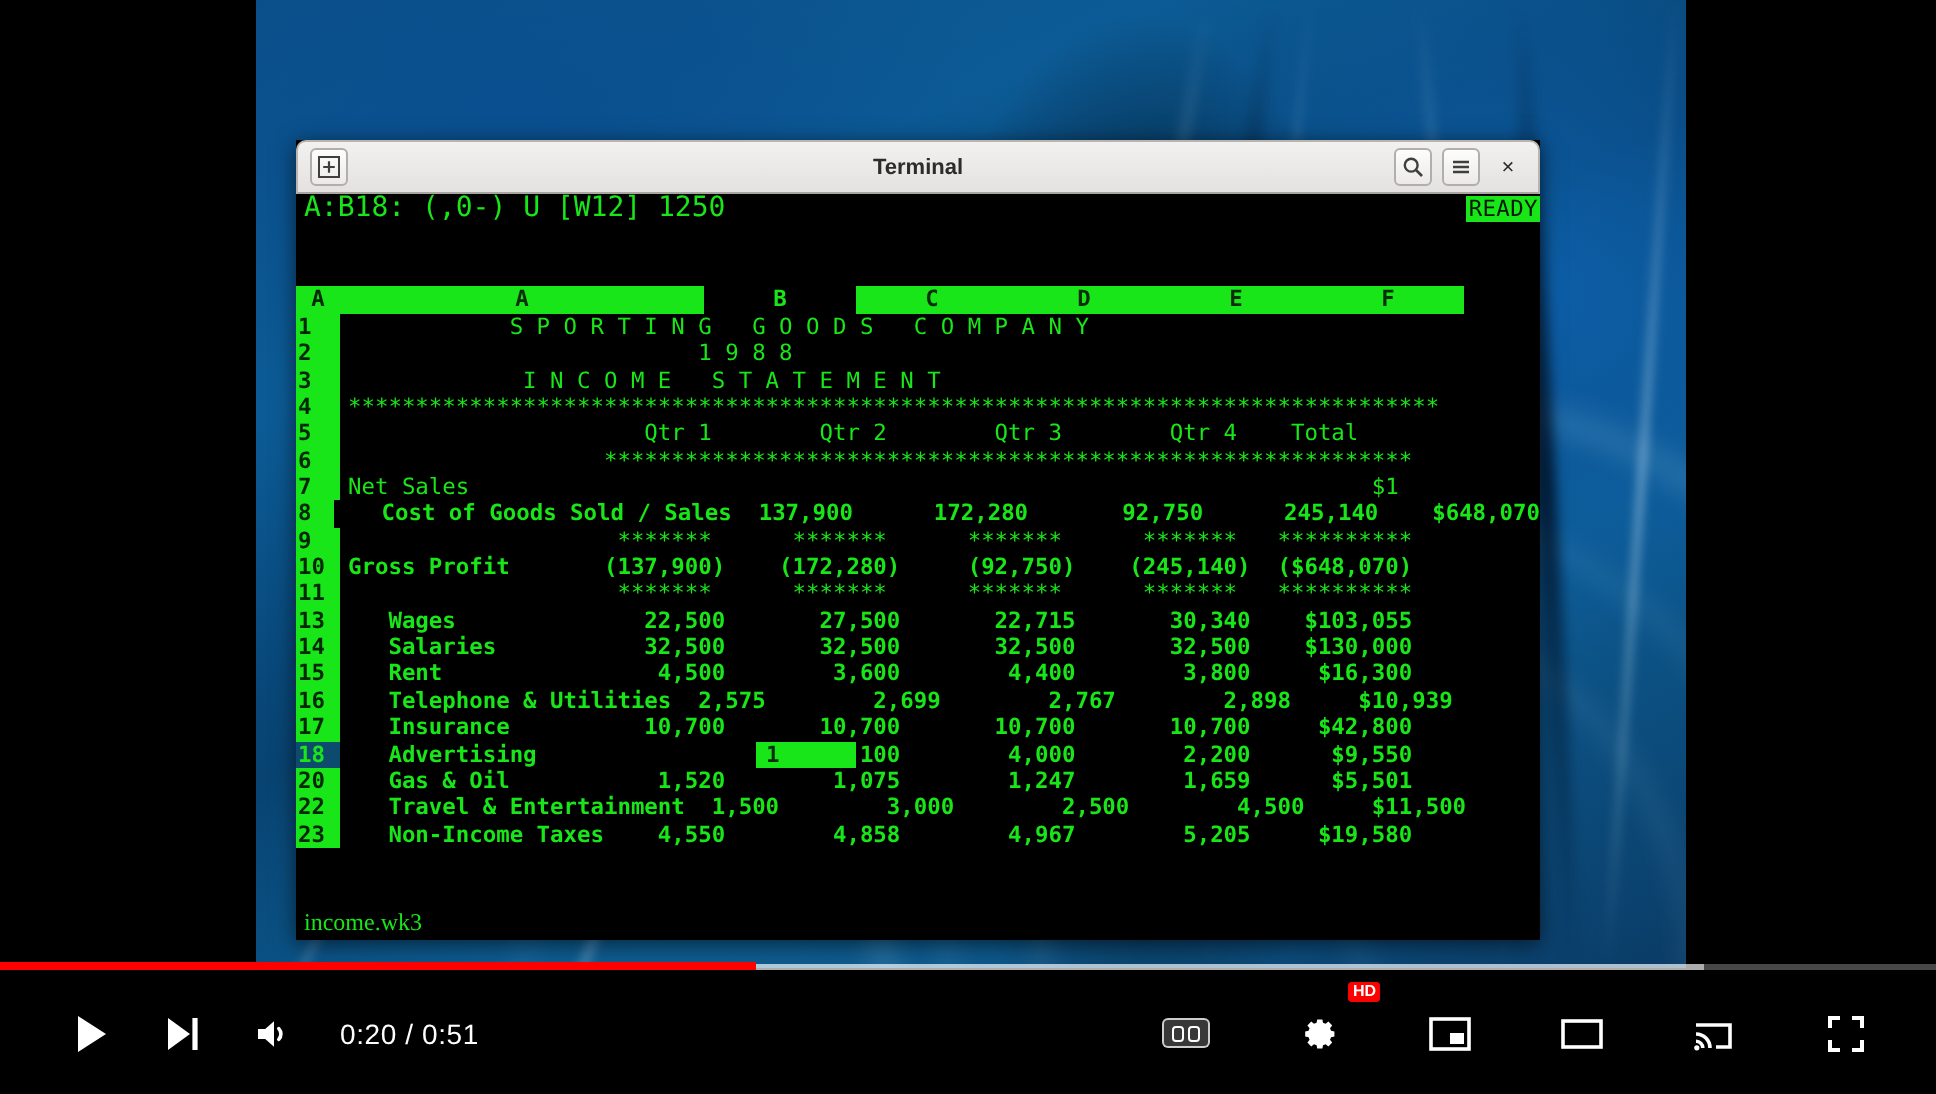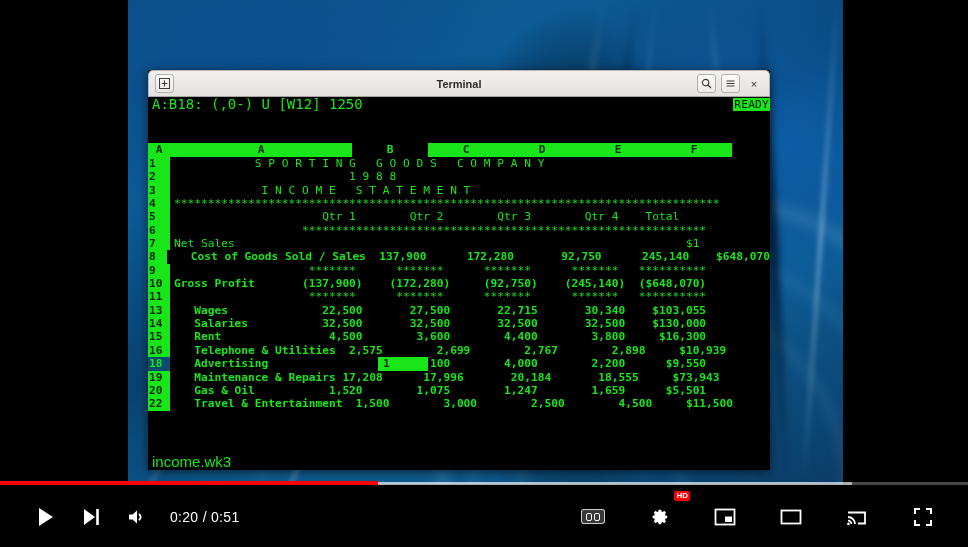--- a/index.html
+++ b/index.html
@@ -95,21 +95,21 @@
     font-size: 11.2px; line-height: 13.35px; padding-left: 1px;
   }
   .rn.sel { background: #0c4a6e; color: #19e619; }
   .cells { flex: 1; position: relative; white-space: pre; font-size: 11.2px; line-height: 13.35px; color: #19e619; padding-left: 4px; }
   .cells.bold { font-weight: bold; }
 
   .cellblock { position: absolute; left: 208px; top: 0; width: 50px; height: 13.35px; background: #19e619; }
   .cellval { position: absolute; left: 213px; top: 0; color: #19e619; font-weight: bold; }
   .cellval .masked { color: #0b2d0b; }
 
-  .filename { position: absolute; left: 4px; bottom: 2px; color: #19e619; font-size: 15px; font-family: Liberation Sans, sans-serif; }
+  .filename { position: absolute; left: 4px; bottom: 2px; color: #19e619; font-size: 12px; font-family: Liberation Serif, serif; }
 
   
   .progress-wrap { position: absolute; left: 0; top: 481px; width: 968px; height: 5px; }
   .pg-bg { position: absolute; left: 0; top: 1px; width: 968px; height: 3px; background: rgba(255,255,255,.28); }
   .pg-buf { position: absolute; left: 0; top: 1px; height: 3px; background: rgba(255,255,255,.55); }
   .pg-played { position: absolute; left: 0; top: 0px; height: 4px; background: #f00; }
 
   .controls {
     position: absolute; left: 0; top: 486px; width: 968px; height: 61px;
     display: flex; align-items: center; padding: 0 22px; background: transparent;
@@ -243,34 +243,38 @@
                 </div>
                 <div class="row">
                   <div class="rn">15</div>
                   <div class="cells bold">   Rent                4,500        3,600        4,400        3,800     $16,300</div>
                 </div>
                 <div class="row">
                   <div class="rn">16</div>
                   <div class="cells bold">   Telephone &amp; Utilities  2,575        2,699        2,767        2,898     $10,939</div>
                 </div>
                 <div class="row">
+                  <div class="rn">17</div>
+                  <div class="cells bold">   Insurance          10,700       10,700       10,700       10,700     $42,800</div>
+                </div>
+                <div class="row">
                   <div class="rn sel">18</div>
                   <div class="cells bold">   Advertising                      2,100        4,000        2,200      $9,550<div class="cellblock"></div><div class="cellval"><span class="masked">1</span>,250</div></div>
                 </div>
                 <div class="row">
-                  <div class="rn">19</div>
-                  <div class="cells bold">   Maintenance &amp; Repairs 17,208      17,996       20,184       18,555     $73,943</div>
-                </div>
-                <div class="row">
                   <div class="rn">20</div>
                   <div class="cells bold">   Gas &amp; Oil           1,520        1,075        1,247        1,659      $5,501</div>
                 </div>
                 <div class="row">
                   <div class="rn">22</div>
                   <div class="cells bold">   Travel &amp; Entertainment  1,500        3,000        2,500        4,500     $11,500</div>
+                </div>
+                <div class="row">
+                  <div class="rn">23</div>
+                  <div class="cells bold">   Non-Income Taxes    4,550        4,858        4,967        5,205     $19,580</div>
                 </div>
               </div>
           </div>
 
           <div class="filename">income.wk3</div>
         </div>
       </div>
     </div>
   </div>
 

